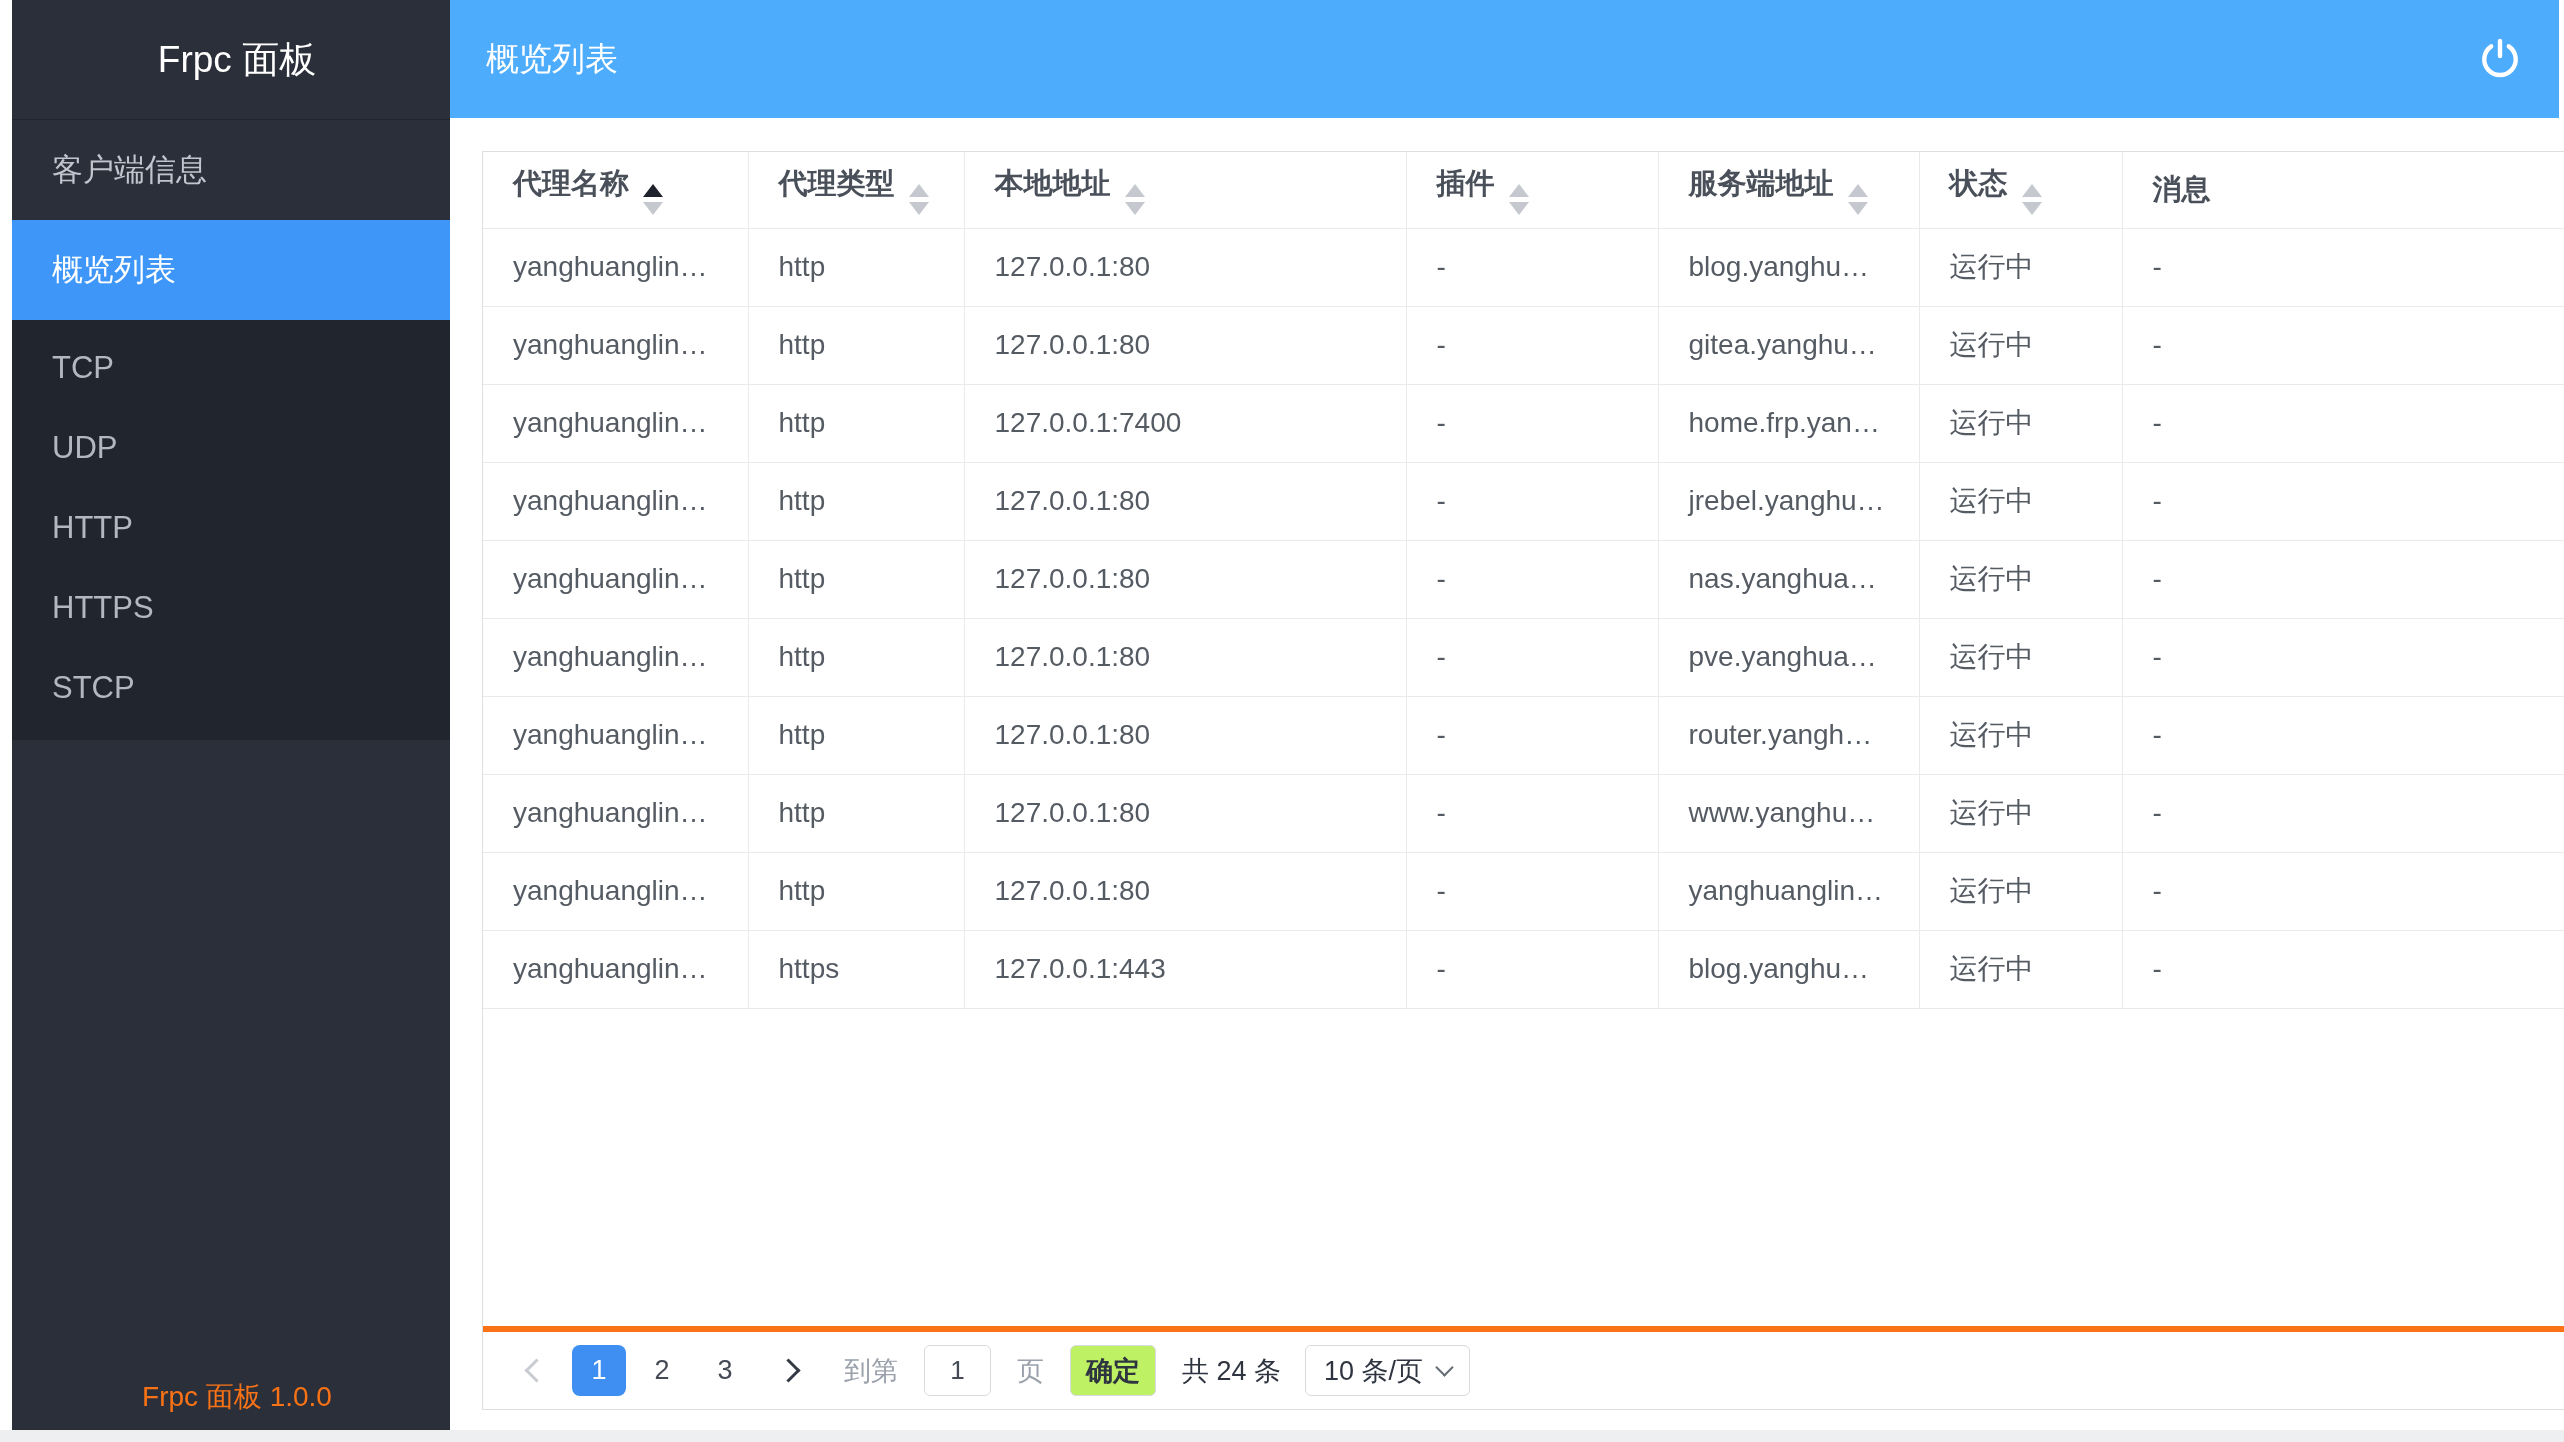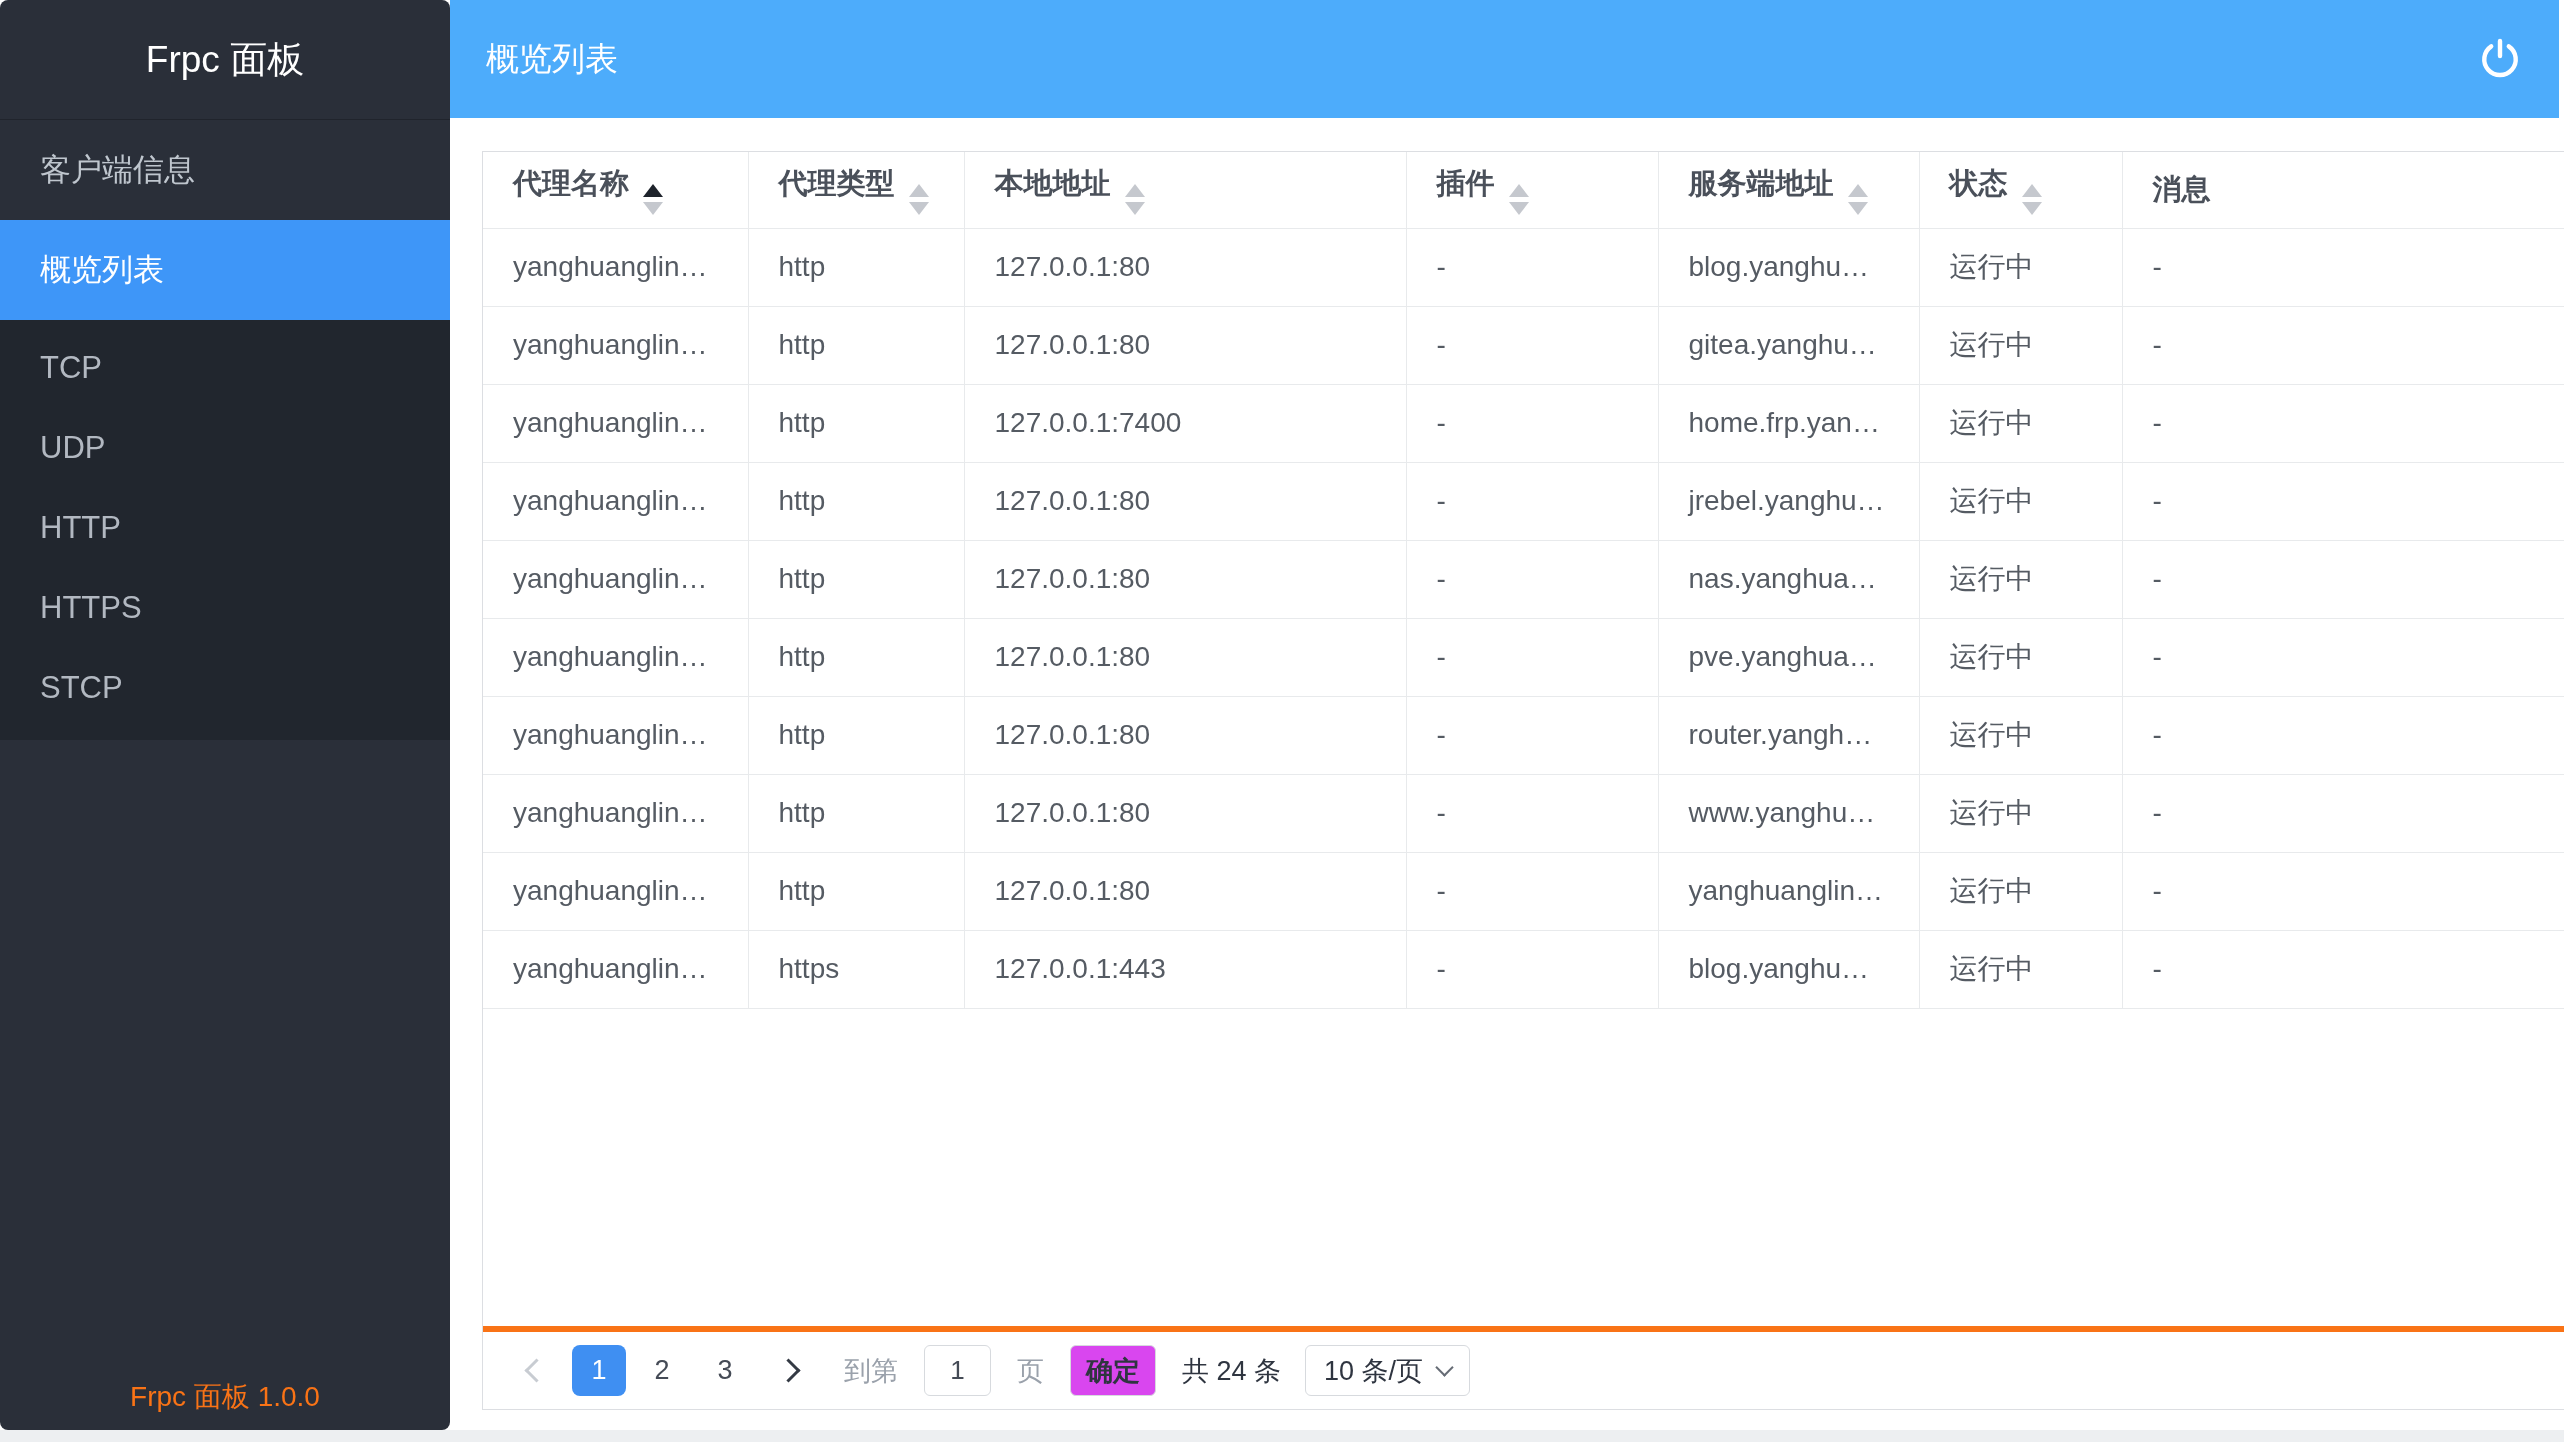--- a/index.html
+++ b/index.html
@@ -6,24 +6,23 @@
   html, body {
     width: 2564px; height: 1442px;
     overflow: hidden;
     background: #ffffff;
     font-family: "Liberation Sans", "DejaVu Sans", sans-serif;
   }
   .app { position: relative; width: 2564px; height: 1442px; }
 
   
   .sidebar {
-    position: absolute; left: 0; top: 0;
+    position: absolute; left: 12px; top: 0;
     width: 450px; height: 1430px;
     background: var(--sidebar-bg, #2a2f39);
-    border-radius: 8px;
   }
   .sidebar-title {
     height: 120px;
     display: flex; align-items: center; justify-content: center;
     color: #ffffff; font-size: 37px;
     border-bottom: 1px solid rgba(0,0,0,.22);
   }
   .menu-item {
     height: 100px;
     display: flex; align-items: center;
@@ -113,21 +112,21 @@
     border: 1px solid #d7dade; border-radius: 6px;
     text-align: center; font-size: 26px; color: #454b56;
     margin-left: 26px; outline: none;
     font-family: inherit;
   }
   .goto-unit { margin-left: 26px; }
   .confirm-btn {
     margin-left: 26px;
     width: 86px; height: 51px;
     border: 1px solid #d7dade; border-radius: 6px;
-    background: #d946ef;
+    background: #bef264;
     font-size: 27px; font-weight: bold; color: #2f3540;
     cursor: pointer; font-family: inherit;
   }
   .total { margin-left: 26px; color: #2f3540; }
   .page-size {
     margin-left: 24px; height: 51px;
     border: 1px solid #d7dade; border-radius: 6px;
     display: inline-flex; align-items: center;
     padding: 0 18px; gap: 15px;
     color: #2f3540; cursor: pointer;

